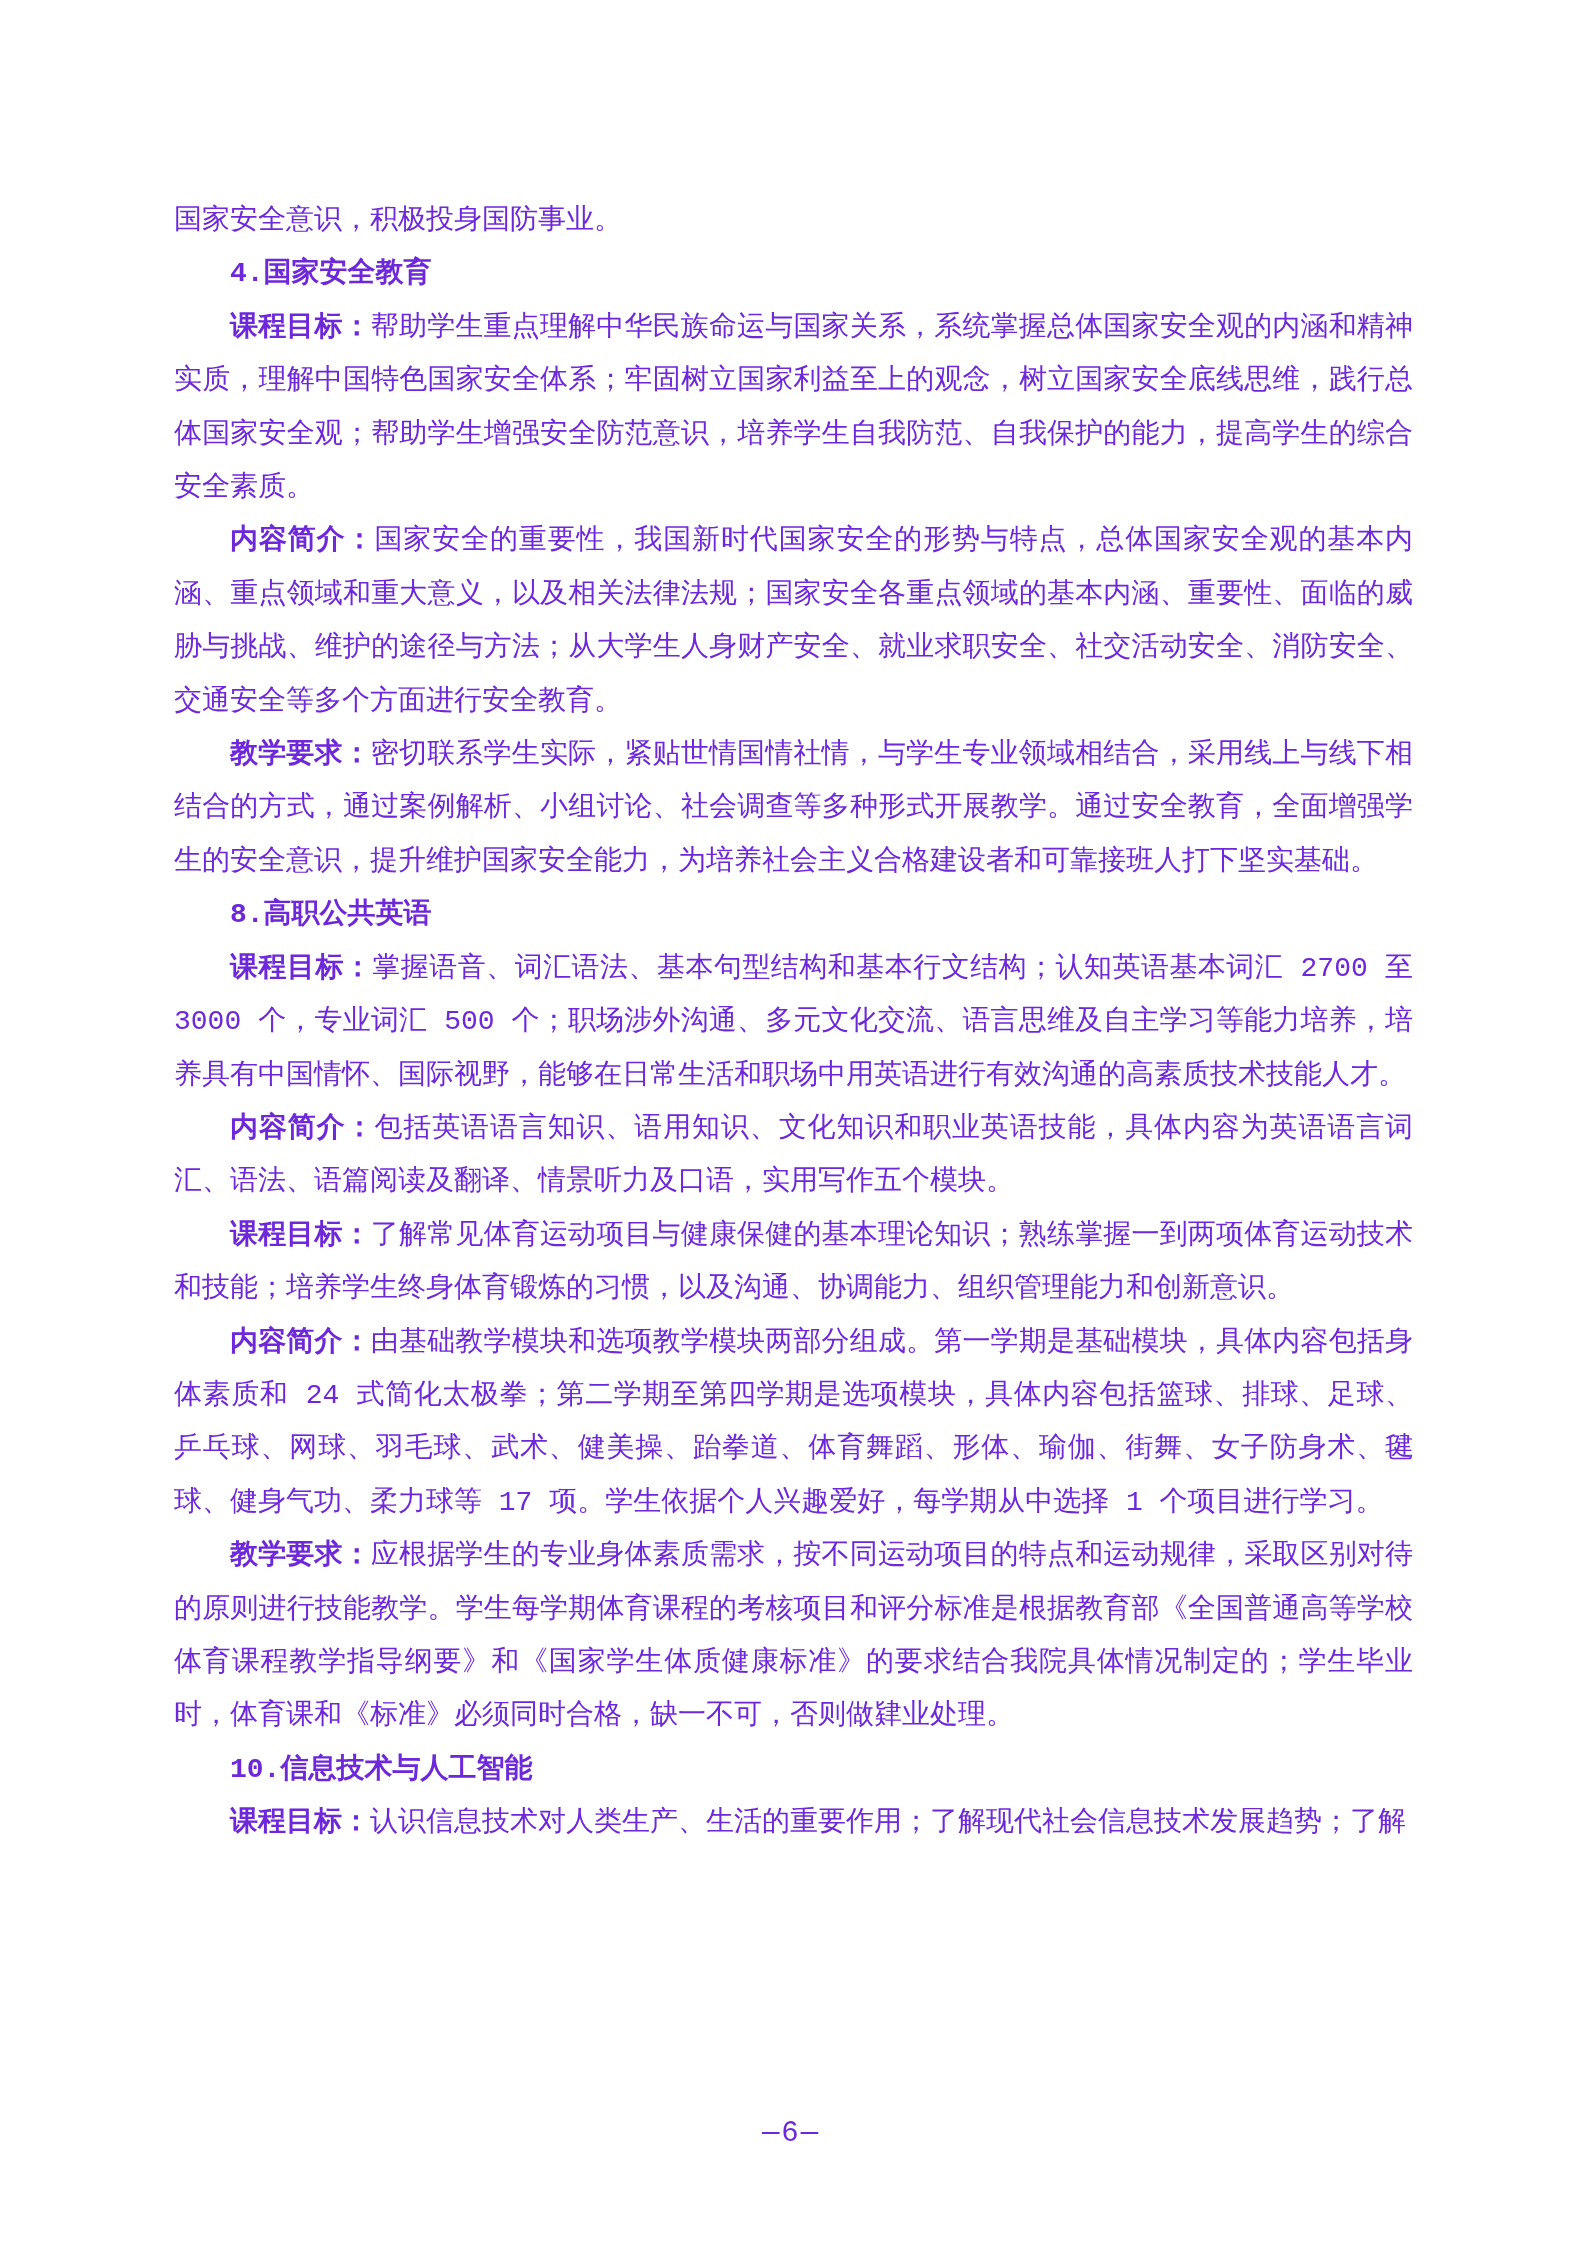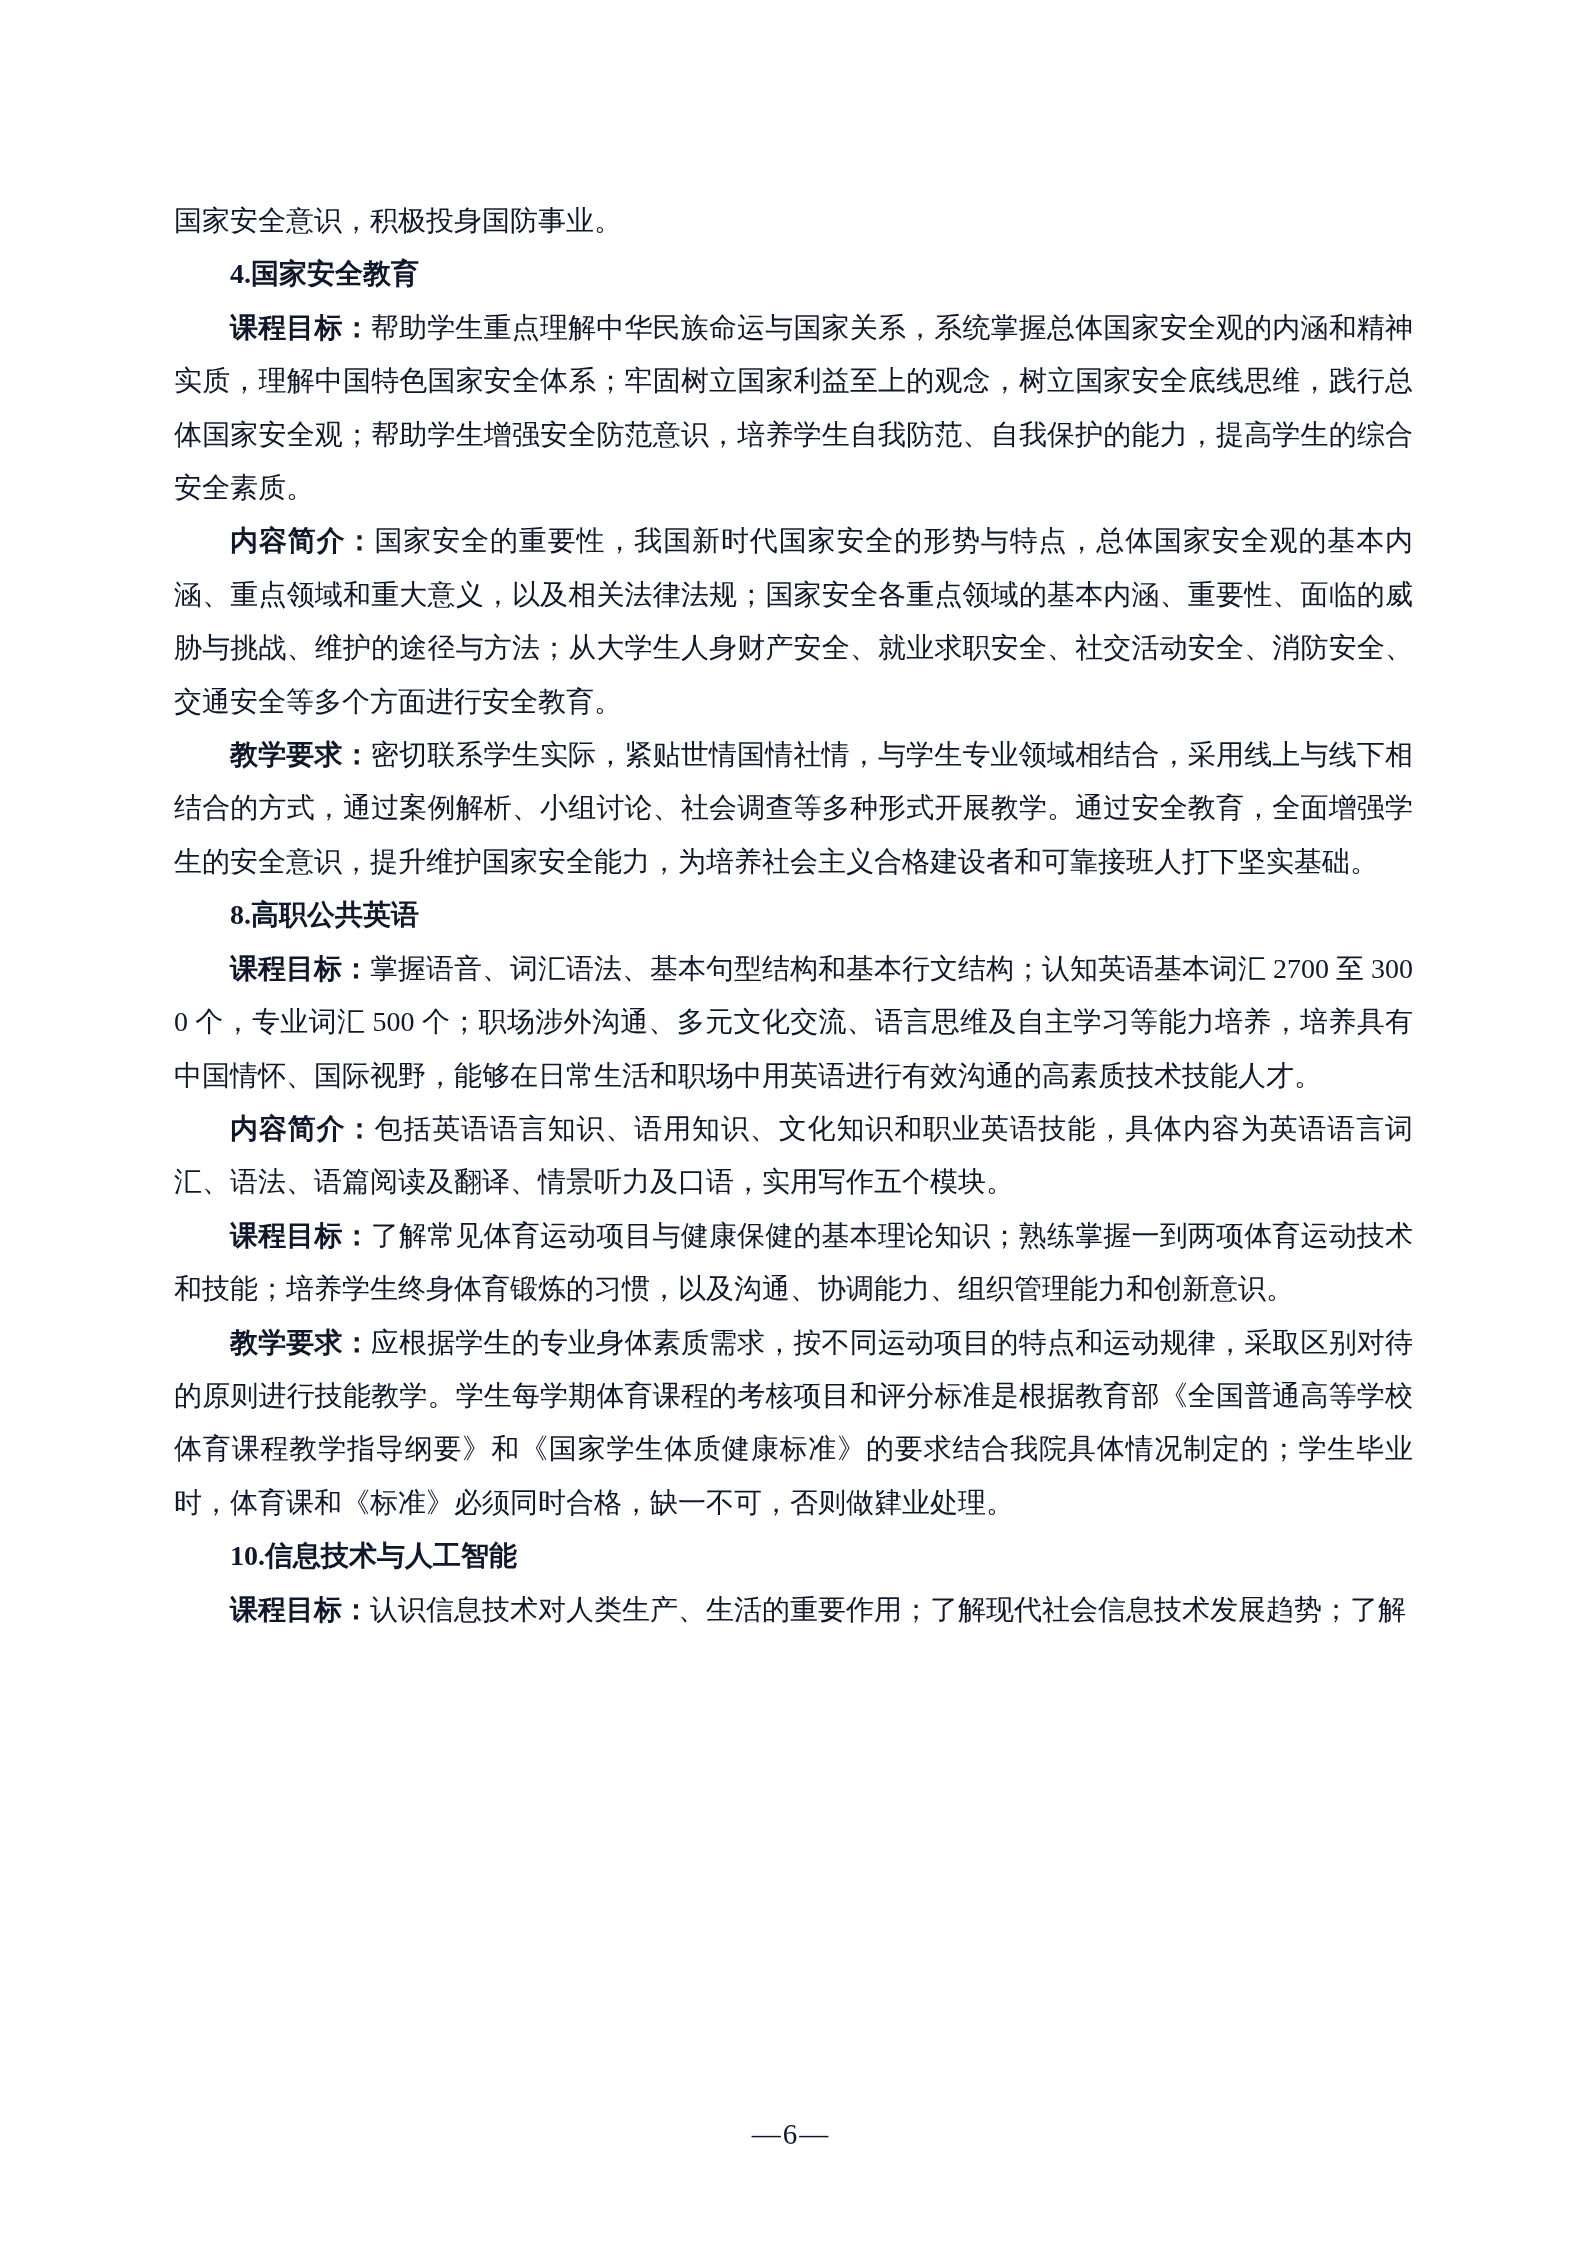--- a/index.html
+++ b/index.html
@@ -5,22 +5,22 @@
   html, body {
     margin: 0;
     padding: 0;
     background: #ffffff;
   }
   .page {
     position: relative;
     width: 1582px;
     height: 2245px;
     background: #ffffff;
-    color: #0f172a;
-    font-family: Liberation Serif, serif;
+    color: #6d28d9;
+    font-family: Liberation Mono, monospace;
     overflow: hidden;
   }
   .text-block {
     position: absolute;
     left: 174px;
     top: 194px;
     width: 1239px;
     font-size: 28px;
     line-height: 53.4px;
     text-align: justify;
@@ -71,20 +71,21 @@
     <p class="heading"><span>8.高职公共英语</span></p>
 
     <p class="indent"><span class="label">课程目标：</span><span>掌握语音、词汇语法、基本句型结构和基本行文结构；认知英语基本词汇 2700 至 3000 个，专业词汇 500 个；职场涉外沟通、多元文化交流、语言思维及自主学习等能力培养，培养具有中国情怀、国际视野，能够在日常生活和职场中用英语进行有效沟通的高素质技术技能人才。</span></p>
 
     <p class="indent"><span class="label">内容简介：</span><span>包括英语语言知识、语用知识、文化知识和职业英语技能，具体内容为英语语言词汇、语法、语篇阅读及翻译、情景听力及口语，实用写作五个模块。</span></p>
 
 
 
     <p class="indent"><span class="label">课程目标：</span><span>了解常见体育运动项目与健康保健的基本理论知识；熟练掌握一到两项体育运动技术和技能；培养学生终身体育锻炼的习惯，以及沟通、协调能力、组织管理能力和创新意识。</span></p>
 
+    <p class="indent"><span class="label">内容简介：</span><span>由基础教学模块和选项教学模块两部分组成。第一学期是基础模块，具体内容包括身体素质和 24 式简化太极拳；第二学期至第四学期是选项模块，具体内容包括篮球、排球、足球、乒乓球、网球、羽毛球、武术、健美操、跆拳道、体育舞蹈、形体、瑜伽、街舞、女子防身术、毽球、健身气功、柔力球等 17 项。学生依据个人兴趣爱好，每学期从中选择 1 个项目进行学习。</span></p>
 
     <p class="indent"><span class="label">教学要求：</span><span>应根据学生的专业身体素质需求，按不同运动项目的特点和运动规律，采取区别对待的原则进行技能教学。学生每学期体育课程的考核项目和评分标准是根据教育部《全国普通高等学校体育课程教学指导纲要》和《国家学生体质健康标准》的要求结合我院具体情况制定的；学生毕业时，体育课和《标准》必须同时合格，缺一不可，否则做肄业处理。</span></p>
 
     <p class="heading"><span>10.信息技术与人工智能</span></p>
 
     <p class="indent"><span class="label">课程目标：</span><span>认识信息技术对人类生产、生活的重要作用；了解现代社会信息技术发展趋势；了解</span></p>
 
   </div>
 
   <div class="footer">—6—</div>

